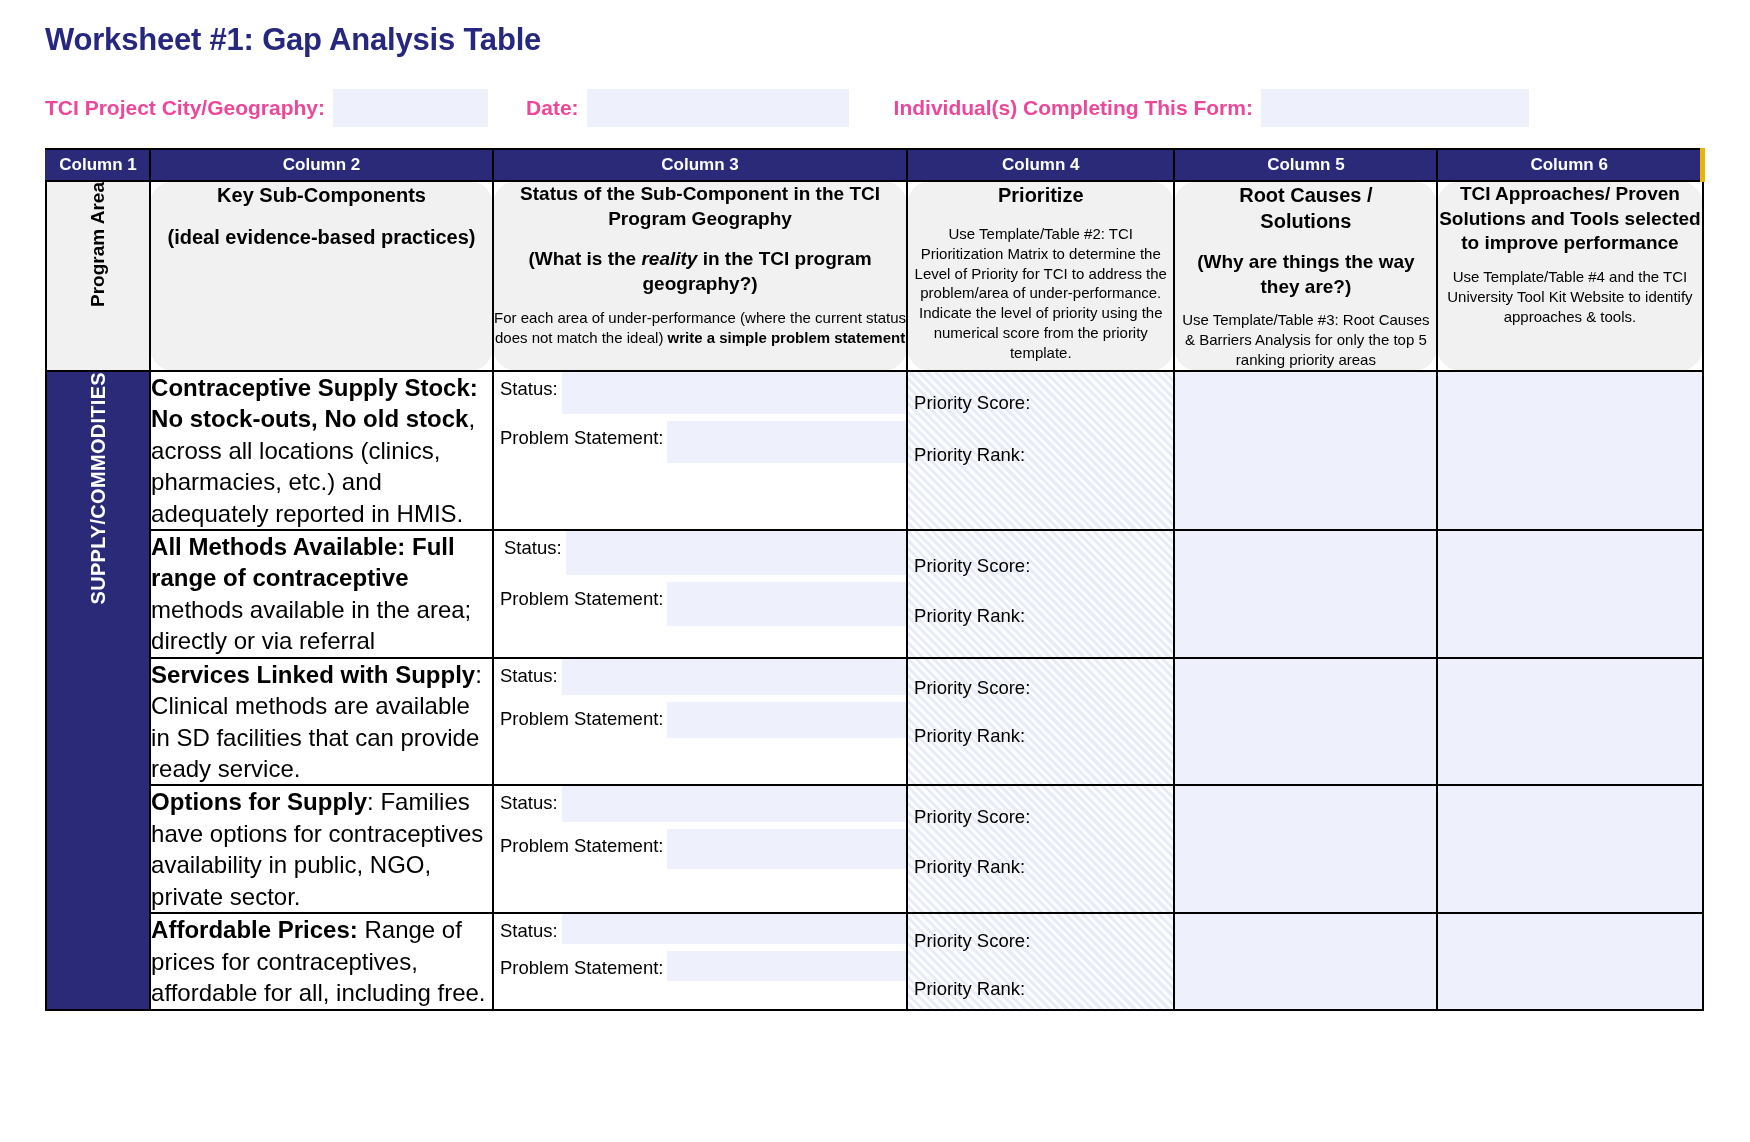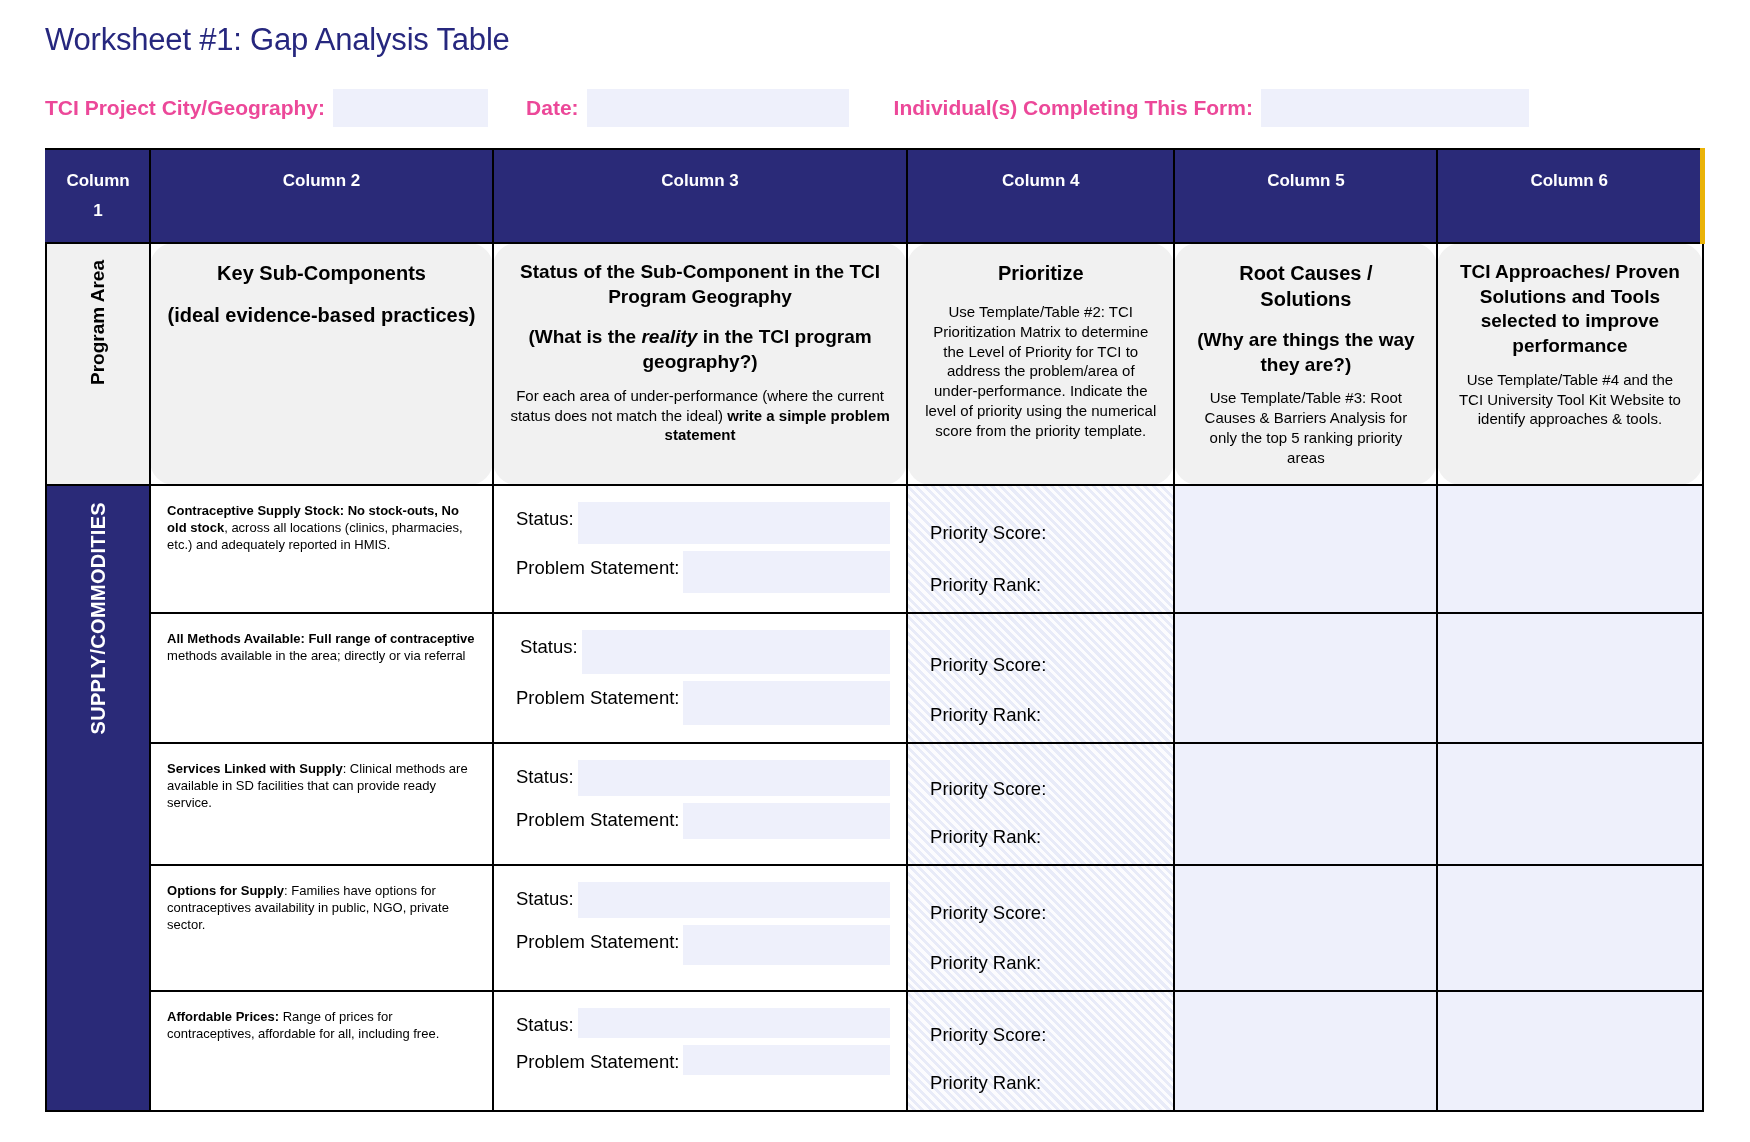--- a/index.html
+++ b/index.html
@@ -21,21 +21,21 @@
     box-sizing: border-box;
     padding: 0;
   }
 
   
   .title {
     position: absolute;
     left: 45px;
     top: 22px;
     font-size: 31px;
-    font-weight: normal;
+    font-weight: bold;
     color: #26277e;
     letter-spacing: -0.2px;
     white-space: nowrap;
   }
 
   
   .meta-row {
     position: absolute;
     left: 45px;
     top: 88px;
@@ -67,21 +67,21 @@
     position: absolute;
     left: 45px;
     top: 148px;
     border-collapse: collapse;
     table-layout: fixed;
     width: 1660px;
     background: #fff;
   }
   .tbl td, .tbl th {
     border: 2px solid #000;
-    padding: 16px;
+    padding: 0;
     vertical-align: top;
     box-sizing: border-box;
   }
 
   
   .colhead {
     background: #2a2a78;
     color: #ffffff;
     font-size: 17px;
     font-weight: bold;
@@ -143,21 +143,21 @@
   }
   .areacell .vtext {
     color: #ffffff;
     font-size: 20px;
     font-weight: bold;
     letter-spacing: 0.3px;
   }
 
   
   .sub {
-    font-size: 13px;
+    font-size: 24px;
     line-height: 1.31;
     padding: 6px 6px 6px 8px;
     background: #fff;
     vertical-align: top;
   }
   .sub b { font-weight: bold; }
 
   .statuscell {
     background: #fff;
     padding: 0;

